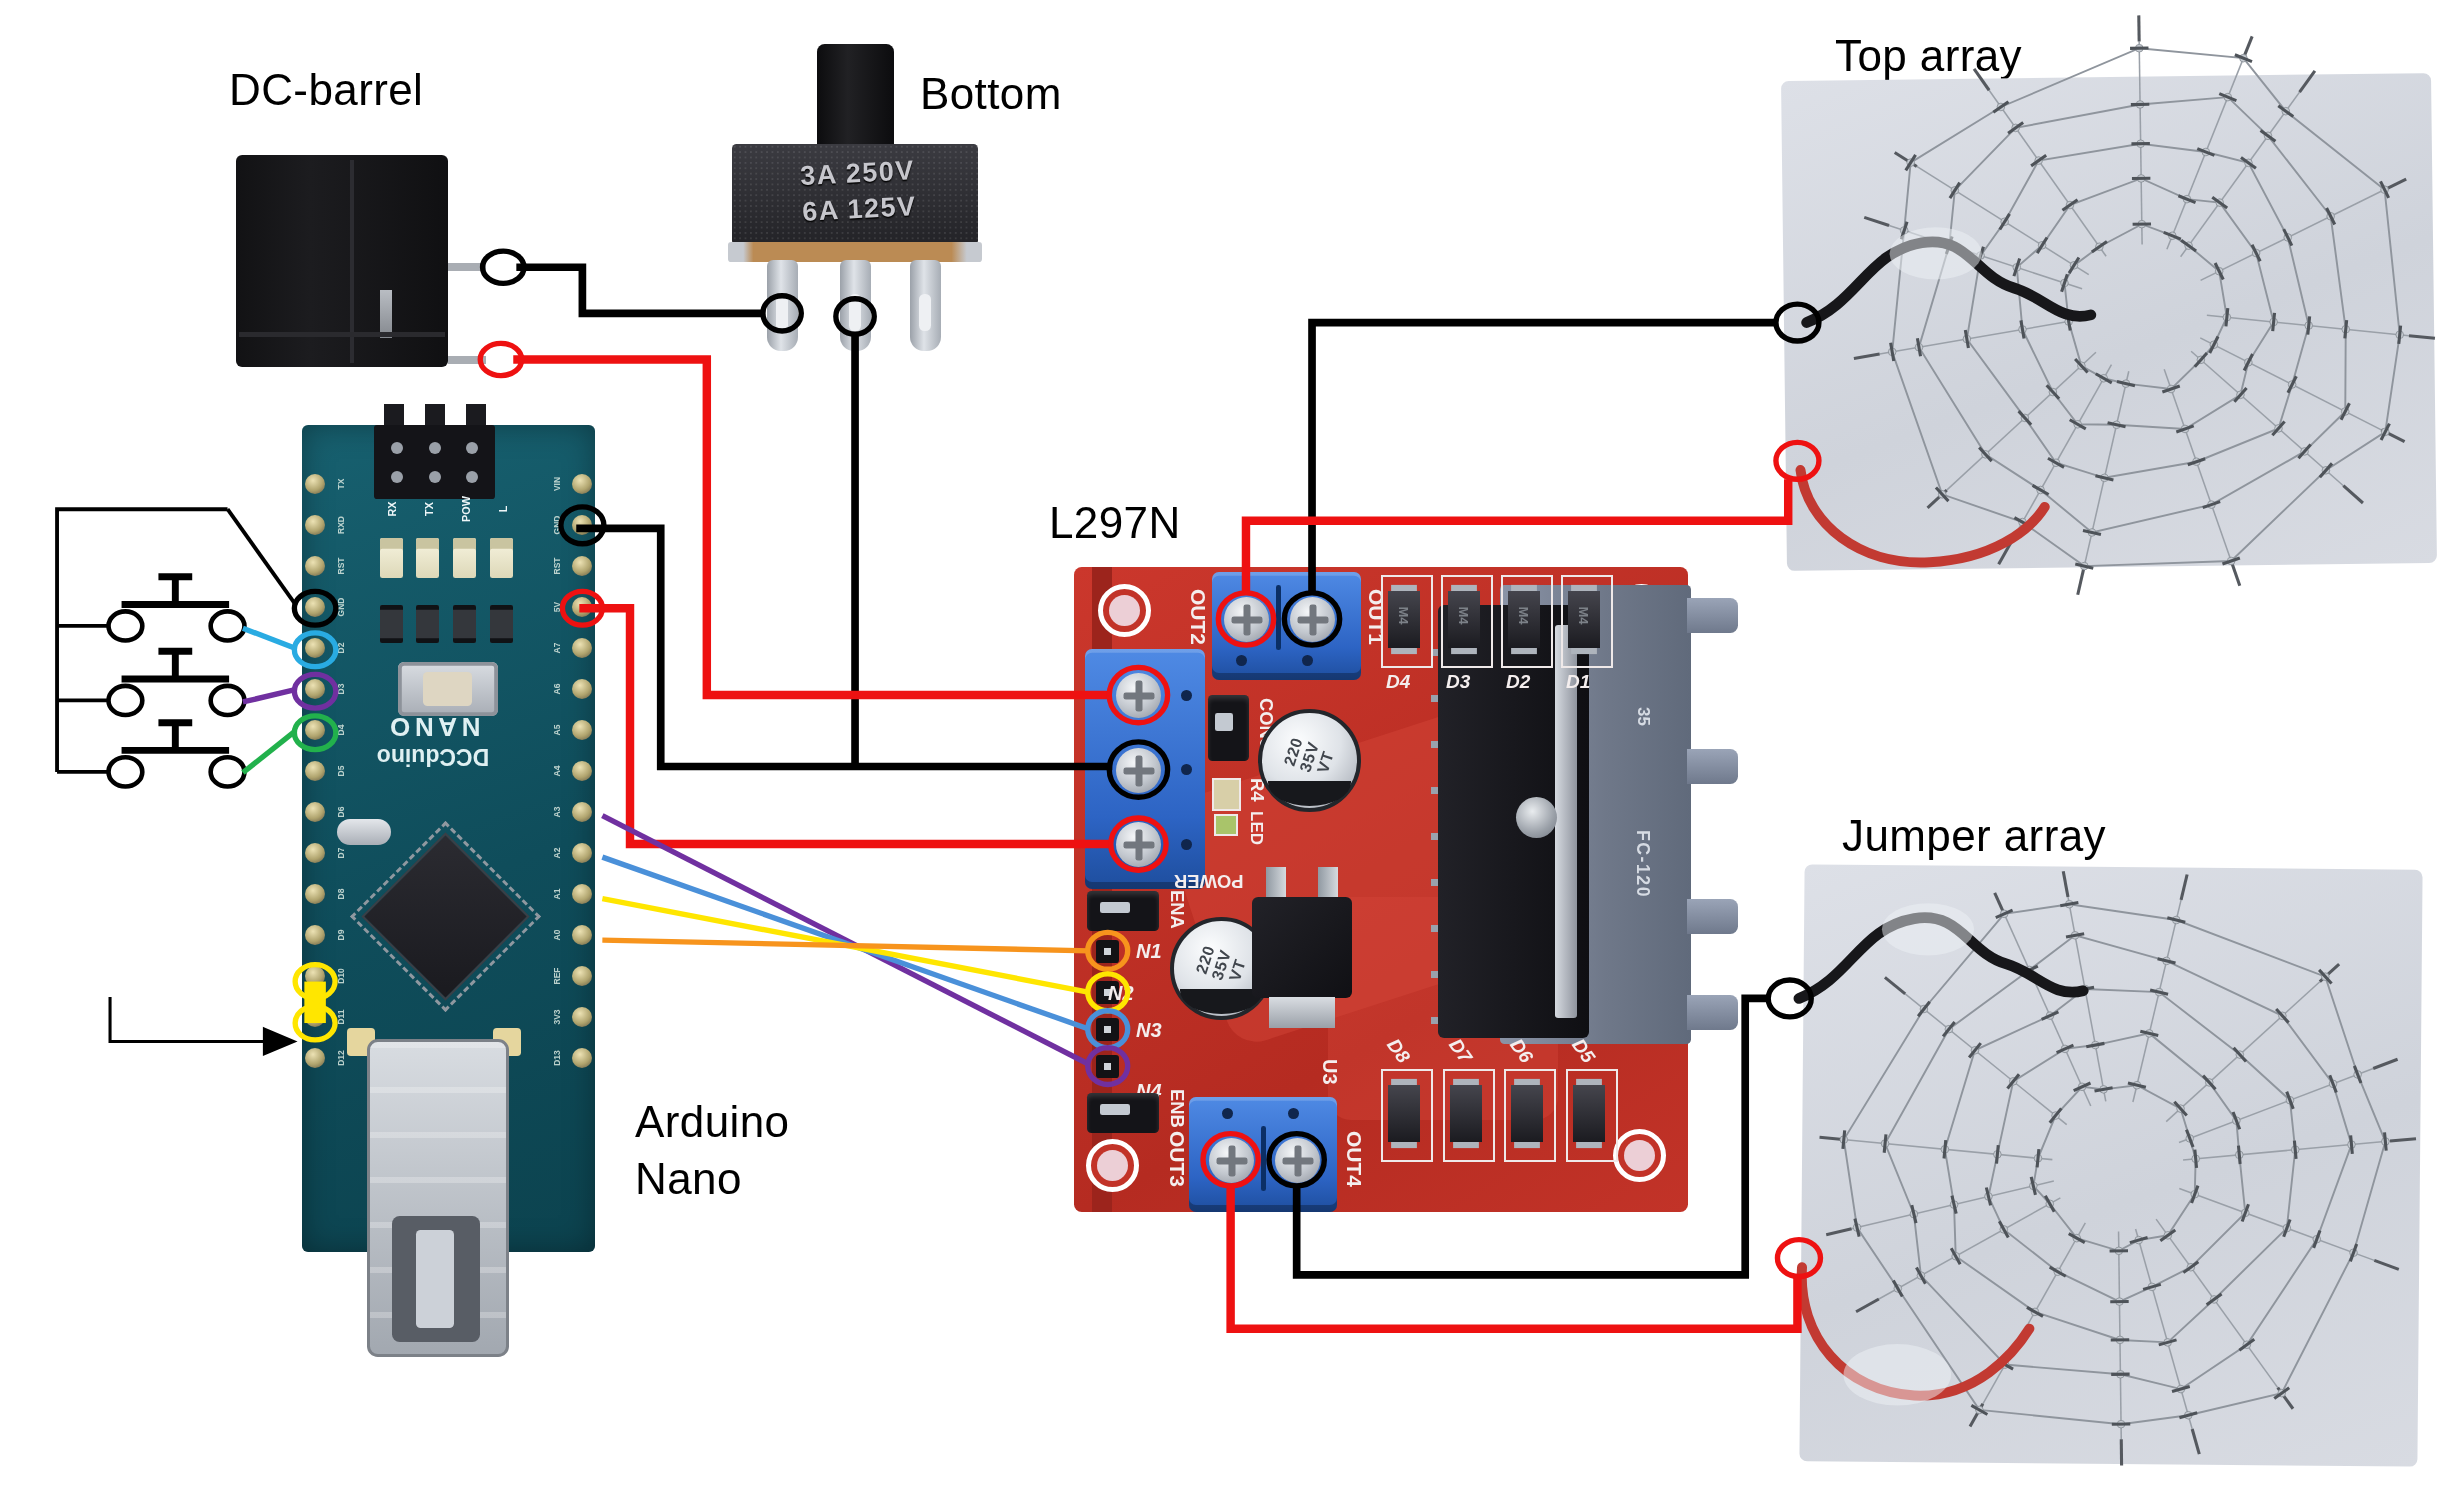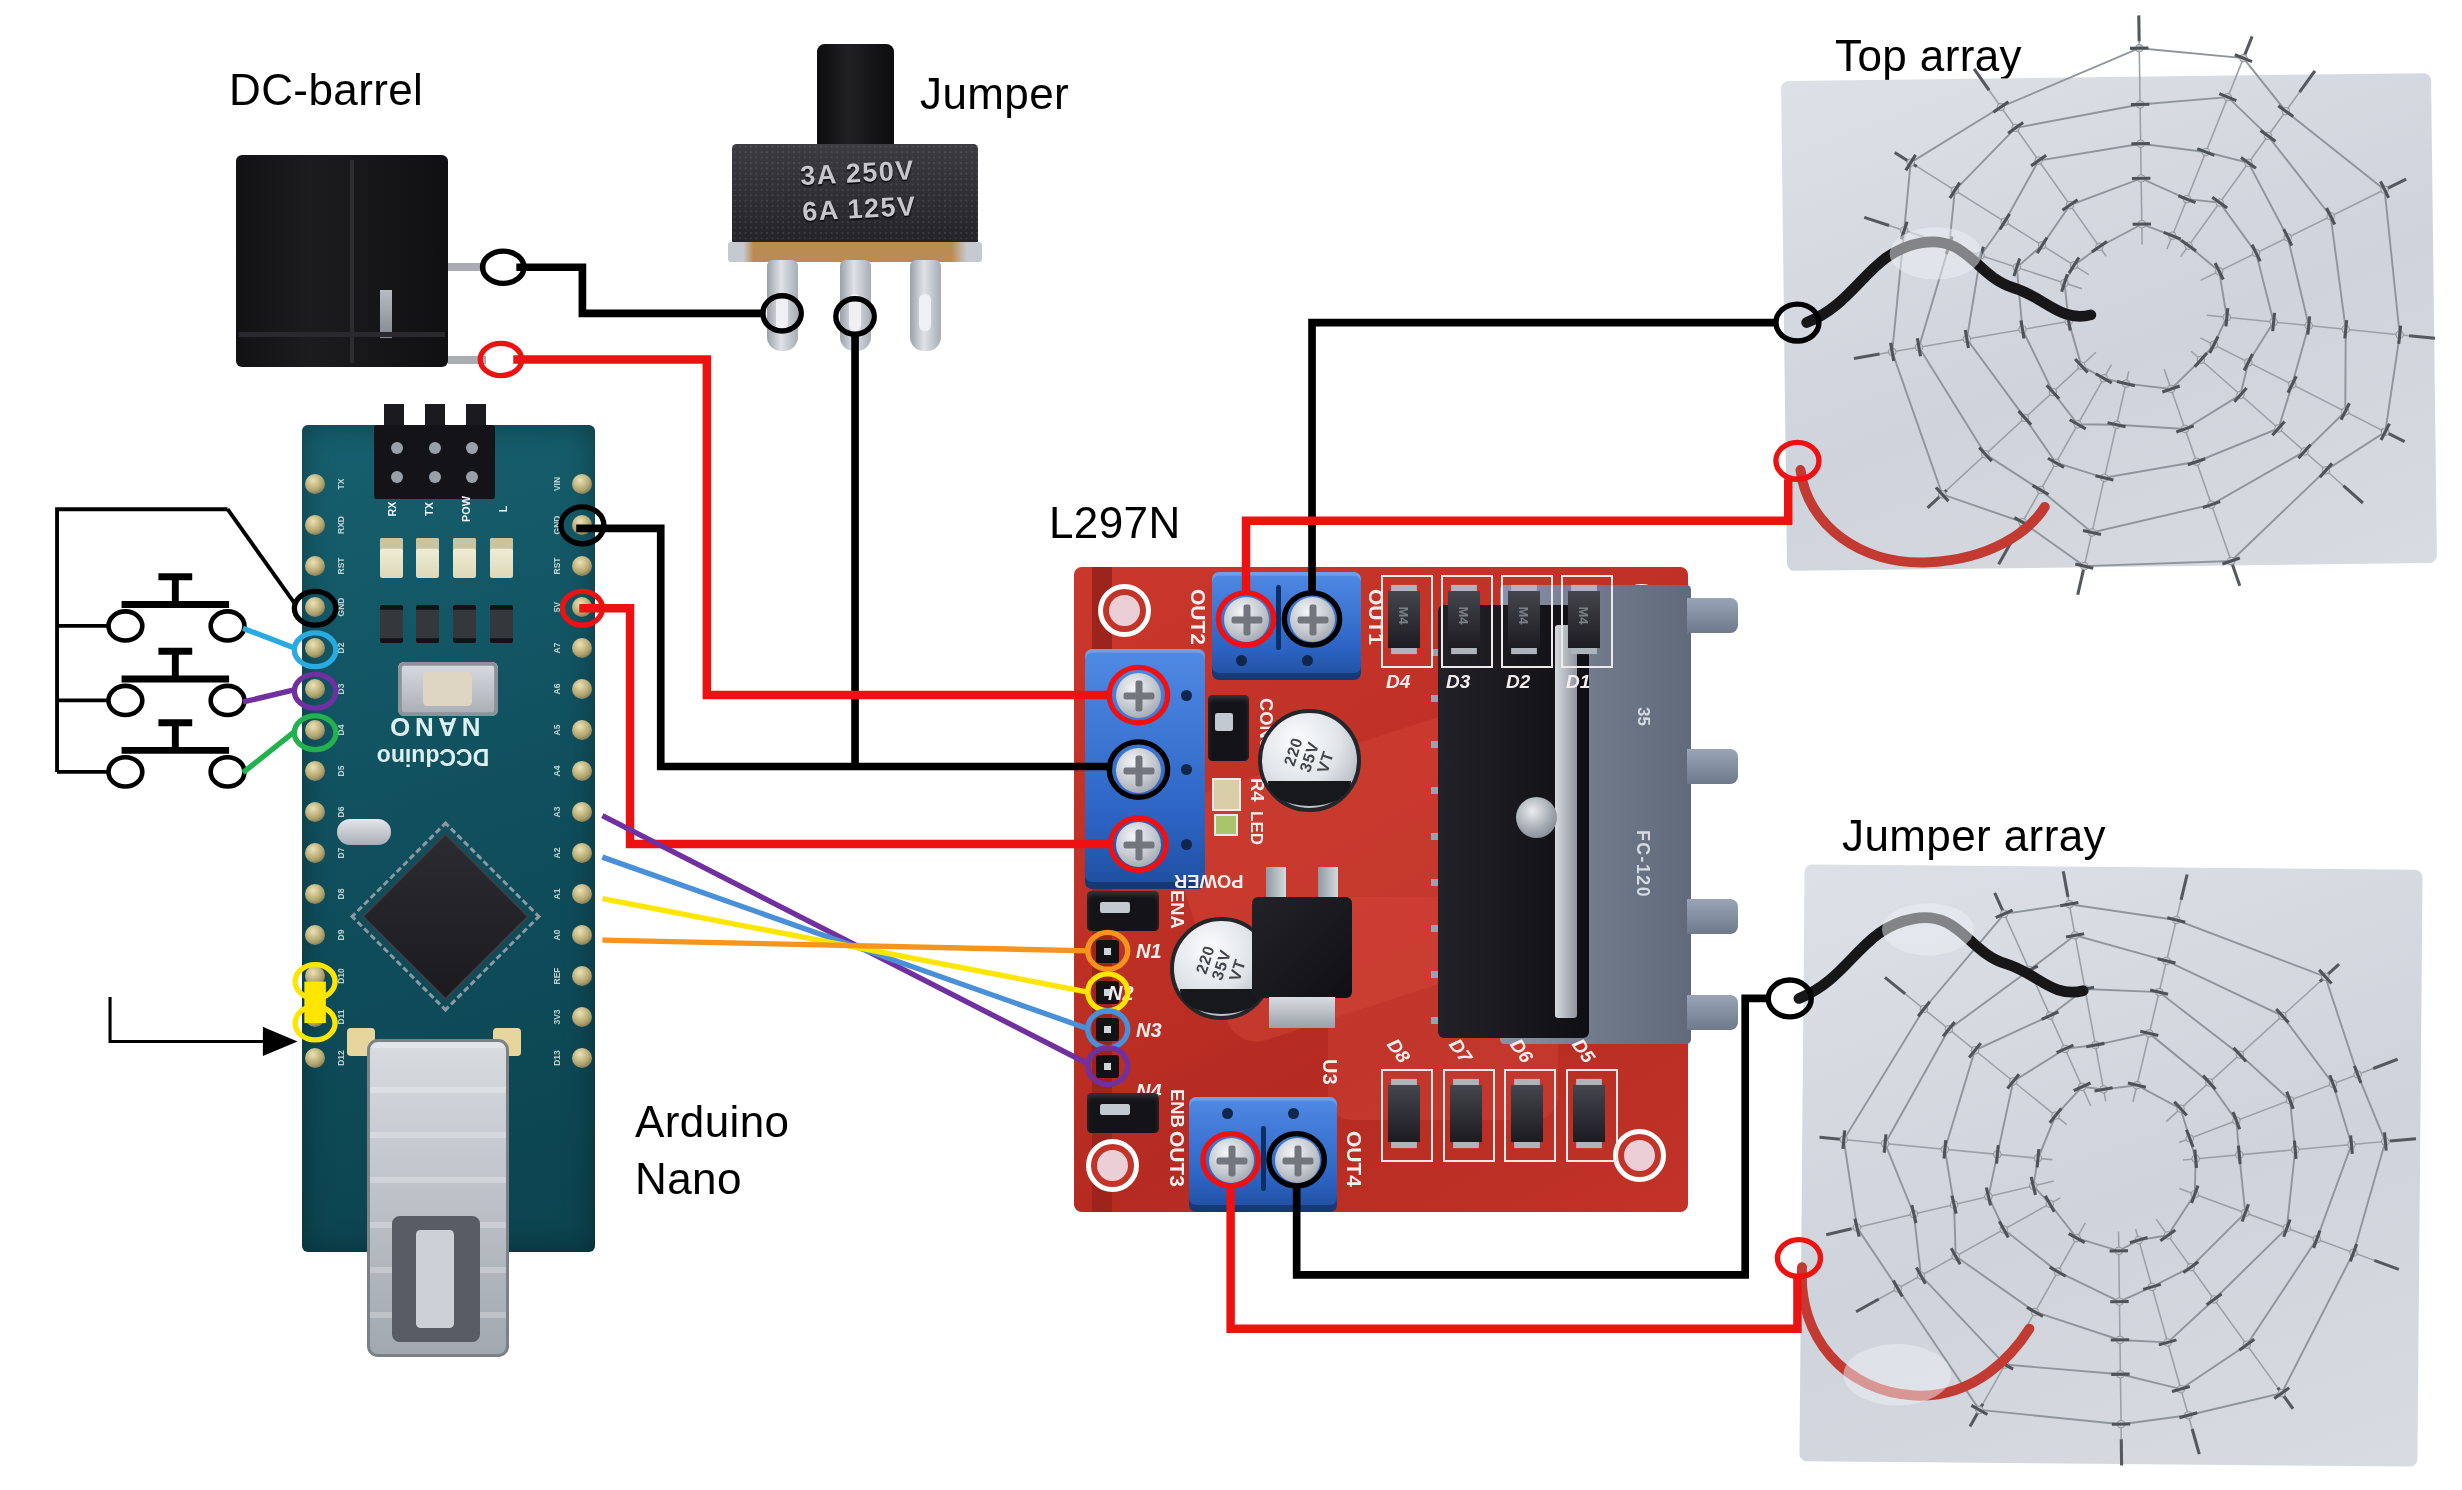--- a/index.html
+++ b/index.html
@@ -62,21 +62,21 @@
   .inpin::after{content:"";position:absolute;left:7.7px;top:7.7px;width:7.7px;height:7.7px;background:#cfd4da}
   .inlbl{position:absolute;color:#f4eeee;font-size:20px;font-weight:700;font-style:italic}
   .fin{position:absolute;background:linear-gradient(180deg,#9aa4b7,#6f798c);border-radius:0 7.7px 7.7px 0}
 </style>
 </head>
 <body>
 
 <div id="canvas">
 
   <div class="lbl" style="left:229px;top:65px">DC-barrel</div>
-  <div class="lbl" style="left:920px;top:69px">Jumper</div>
+  <div class="lbl" style="left:920px;top:69px">Bottom</div>
   <div class="lbl" style="left:1049px;top:498px">L297N</div>
   <div class="lbl" style="left:1835px;top:31px">Top array</div>
   <div class="lbl" style="left:1842px;top:811px">Jumper array</div>
   <div class="lbl" style="left:635px;top:1097px">Arduino</div>
   <div class="lbl" style="left:635px;top:1154px">Nano</div>
 
   <div class="abs" style="left:236px;top:155px;width:212px;height:212px;background:linear-gradient(90deg,#121214,#1c1c1f 35%,#101012);border-radius:6.1px">
     <div class="abs" style="left:114px;top:4.6px;width:3.8px;height:203px;background:#2c2c31"></div>
     <div class="abs" style="left:144px;top:135px;width:11.5px;height:48px;background:linear-gradient(180deg,#b9bdc3,#84888e)"></div>
     <div class="abs" style="left:3.1px;top:177px;width:206px;height:4.6px;background:#2a2a2e"></div>

